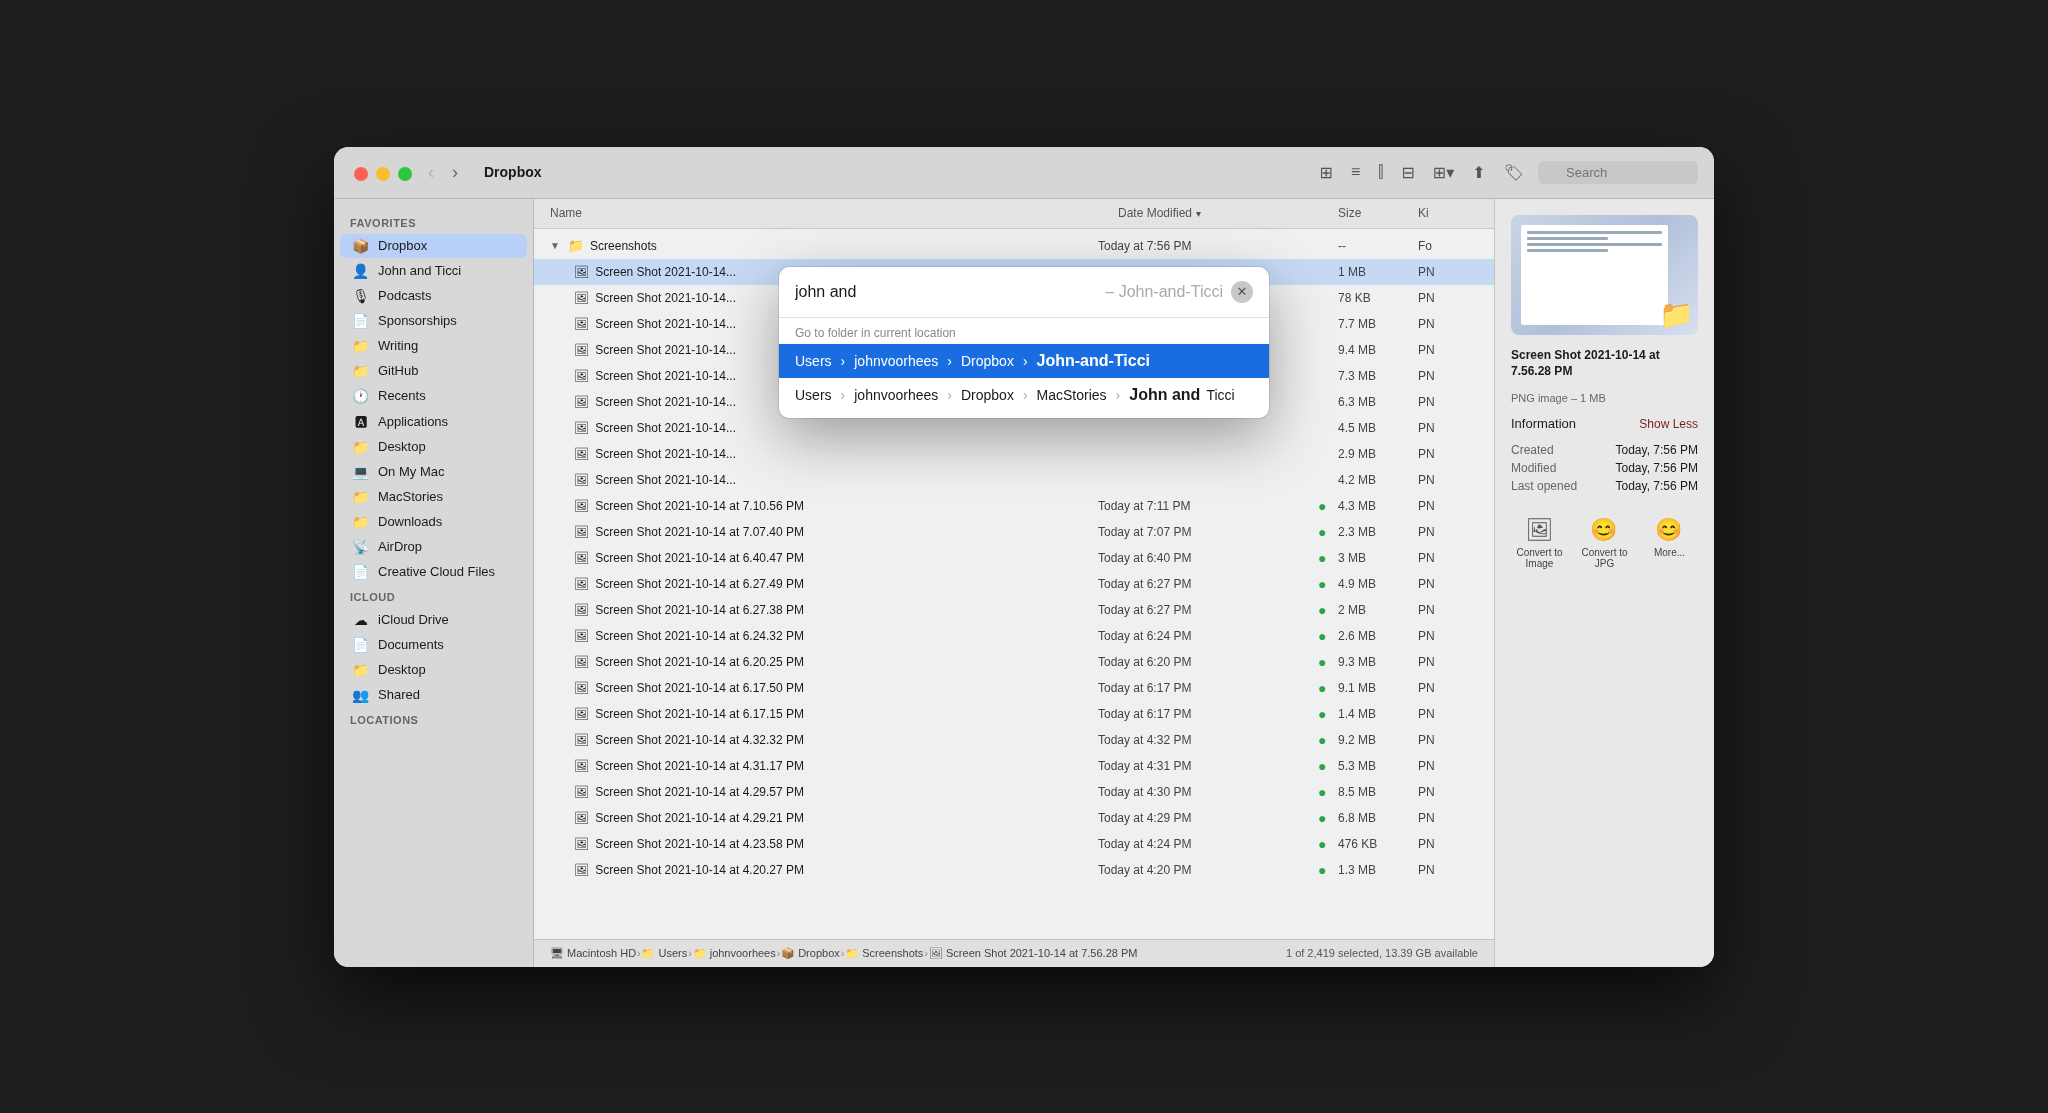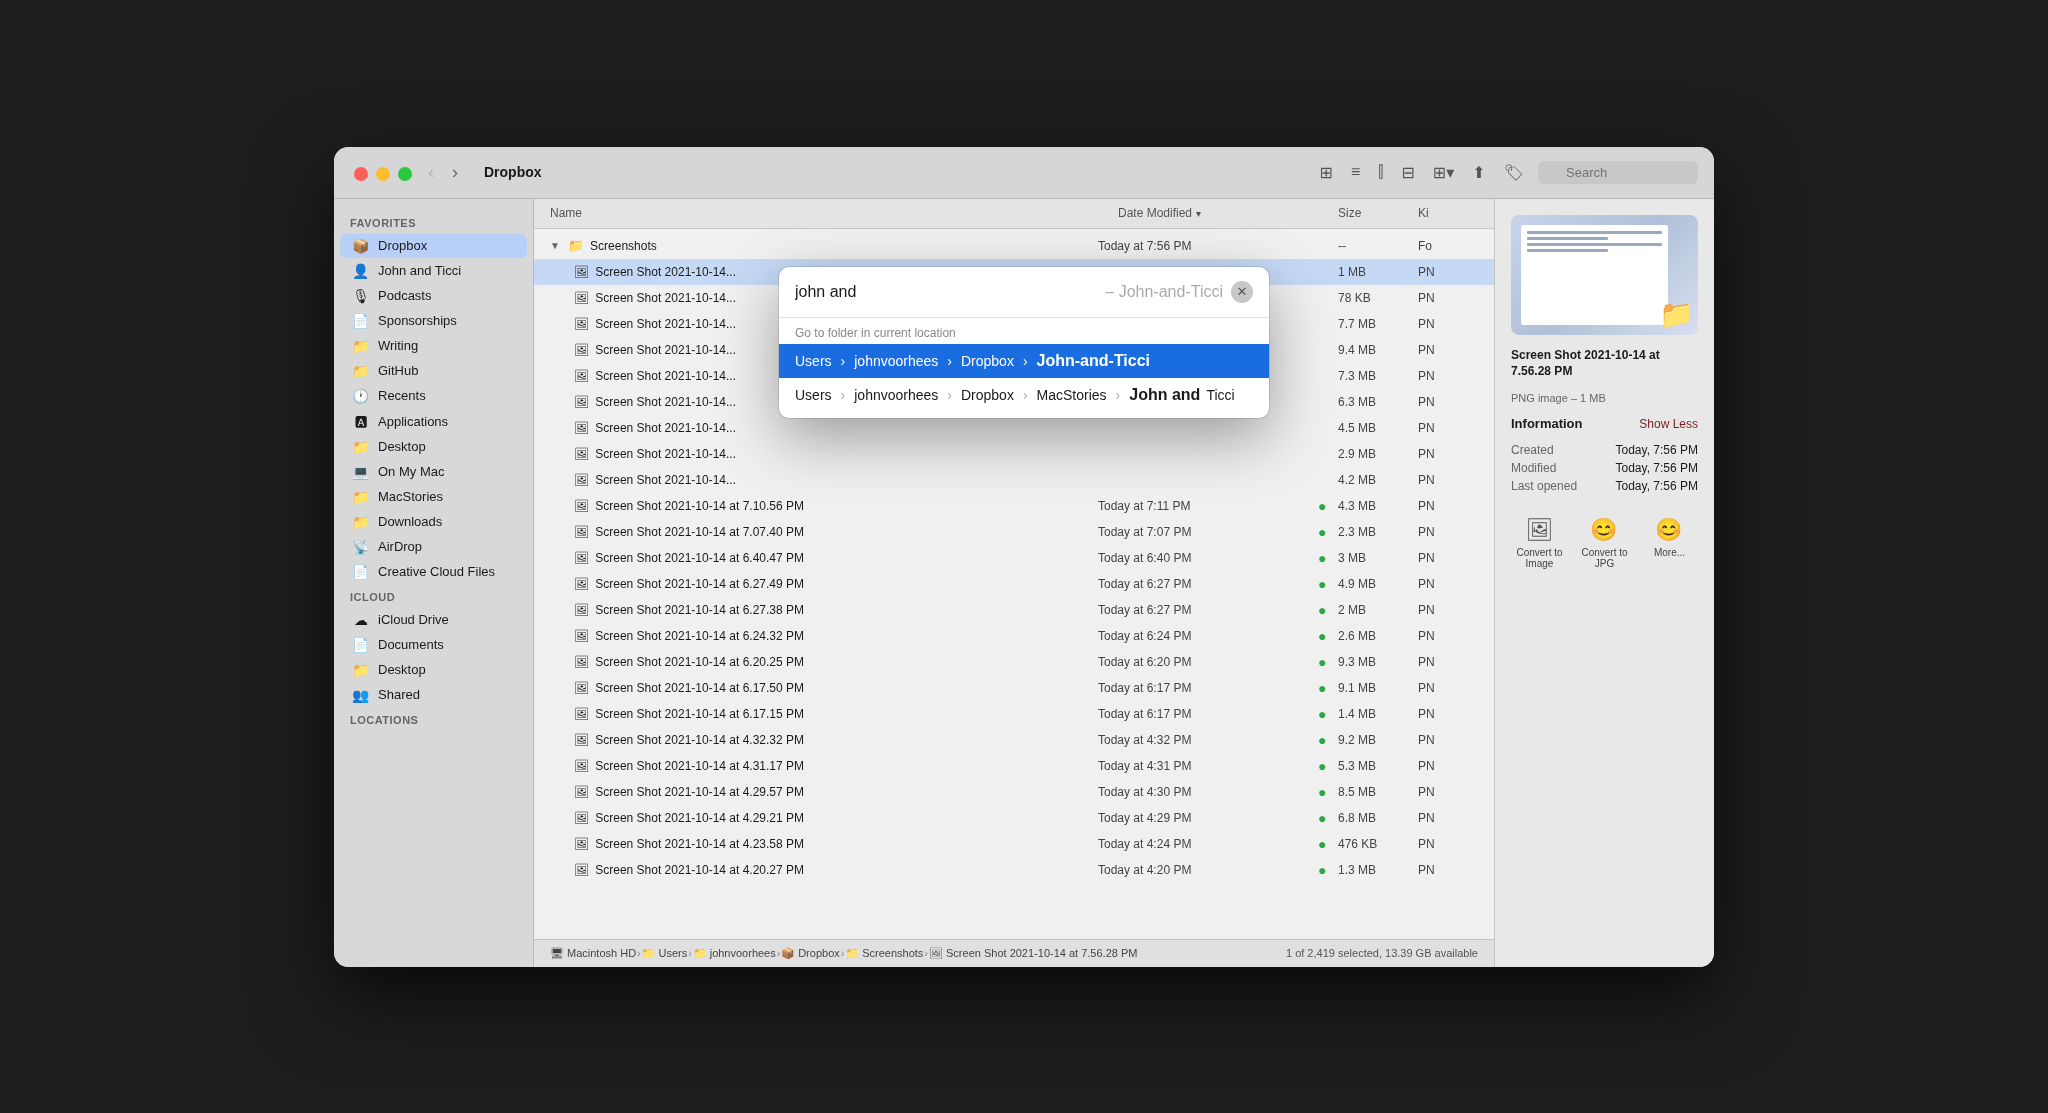--- a/index.html
+++ b/index.html
@@ -294,21 +294,21 @@
       font-size: 11px;
       color: #666;
     }
     .info-header {
       display: flex;
       justify-content: space-between;
       align-items: center;
     }
     .info-label {
       font-size: 13px;
-      font-weight: 700;
+      font-weight: 400;
       color: #1a1a1a;
     }
     .info-show-less {
       font-size: 12px;
       color: #7f1d1d;
       cursor: pointer;
     }
     .info-row {
       display: flex;
       justify-content: space-between;

